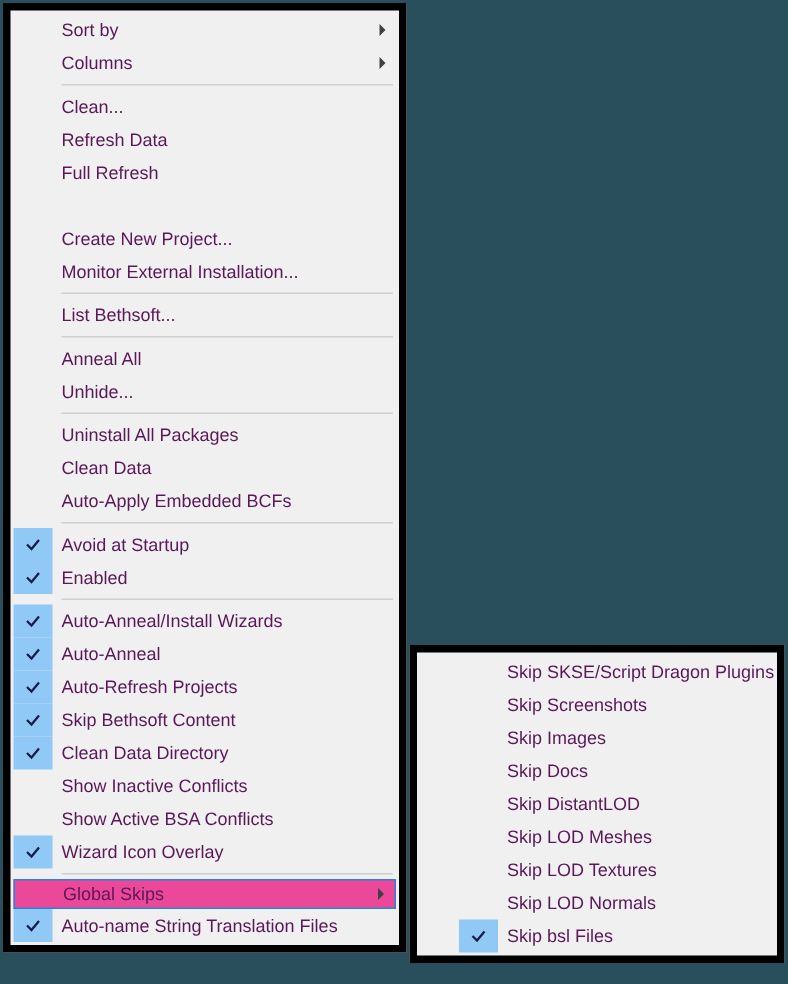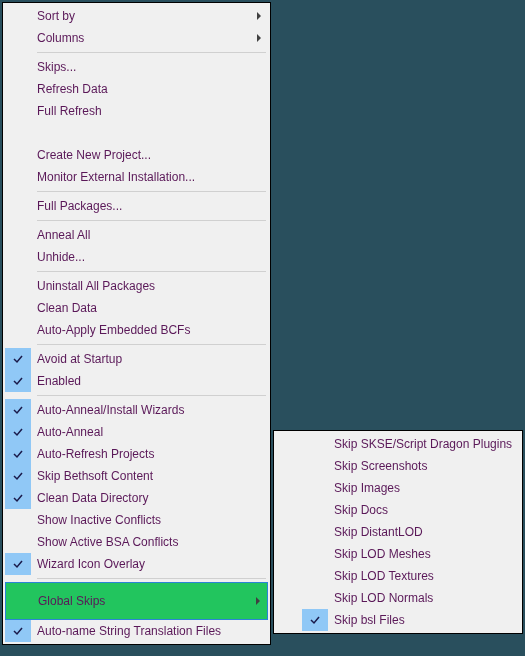--- a/index.html
+++ b/index.html
@@ -9,21 +9,21 @@
     background: #294f5d;
     font-family: "Segoe UI", Tahoma, sans-serif;
     font-size: 12px;
     color: #5a1858;
     position: relative;
     overflow: hidden;
   }
   .menu {
     position: absolute;
     background: #f0f0f0;
-    border: 1px solid #000000;
+    border: 5px solid #000000;
     padding: 2px;
   }
   .menu.main {
     left: 2px;
     top: 2px;
     width: 269px;
   }
   .menu.sub {
     left: 273px;
     top: 430px;
@@ -59,23 +59,23 @@
   }
   .arrow svg { display: block; }
   .sep {
     height: 1px;
     background: #d0d0d0;
     margin: 3px 2px 3px 32px;
   }
   .item.checked .check-col { background: #90c8f6; }
   .check-col svg { display: block; }
   .item.selected {
-    background: #22c55e;
+    background: #ec4899;
     border: 1px solid #2a84d6;
-    height: 38px;
+    height: 20px;
   }
   .item.selected .check-col { }
 </style>
 </head>
 <body>
 
 <div class="menu main" id="main-menu">
     <div class="item">
       <span class="check-col"></span>
       <span class="label">Sort by</span>
@@ -90,21 +90,21 @@
       <span class="label">Columns</span>
       <span class="arrow">
         <svg width="8" height="10" viewBox="0 0 8 10">
           <path d="M2 1 L6 5 L2 9 Z" fill="#404040"></path>
         </svg>
       </span>
     </div>
     <div class="sep"></div>
     <div class="item">
       <span class="check-col"></span>
-      <span class="label">Skips...</span>
+      <span class="label">Clean...</span>
       <span class="arrow"></span>
     </div>
     <div class="item">
       <span class="check-col"></span>
       <span class="label">Refresh Data</span>
       <span class="arrow"></span>
     </div>
     <div class="item">
       <span class="check-col"></span>
       <span class="label">Full Refresh</span>
@@ -120,21 +120,21 @@
       <span class="arrow"></span>
     </div>
     <div class="item">
       <span class="check-col"></span>
       <span class="label">Monitor External Installation...</span>
       <span class="arrow"></span>
     </div>
     <div class="sep"></div>
     <div class="item">
       <span class="check-col"></span>
-      <span class="label">Full Packages...</span>
+      <span class="label">List Bethsoft...</span>
       <span class="arrow"></span>
     </div>
     <div class="sep"></div>
     <div class="item">
       <span class="check-col"></span>
       <span class="label">Anneal All</span>
       <span class="arrow"></span>
     </div>
     <div class="item">
       <span class="check-col"></span>

